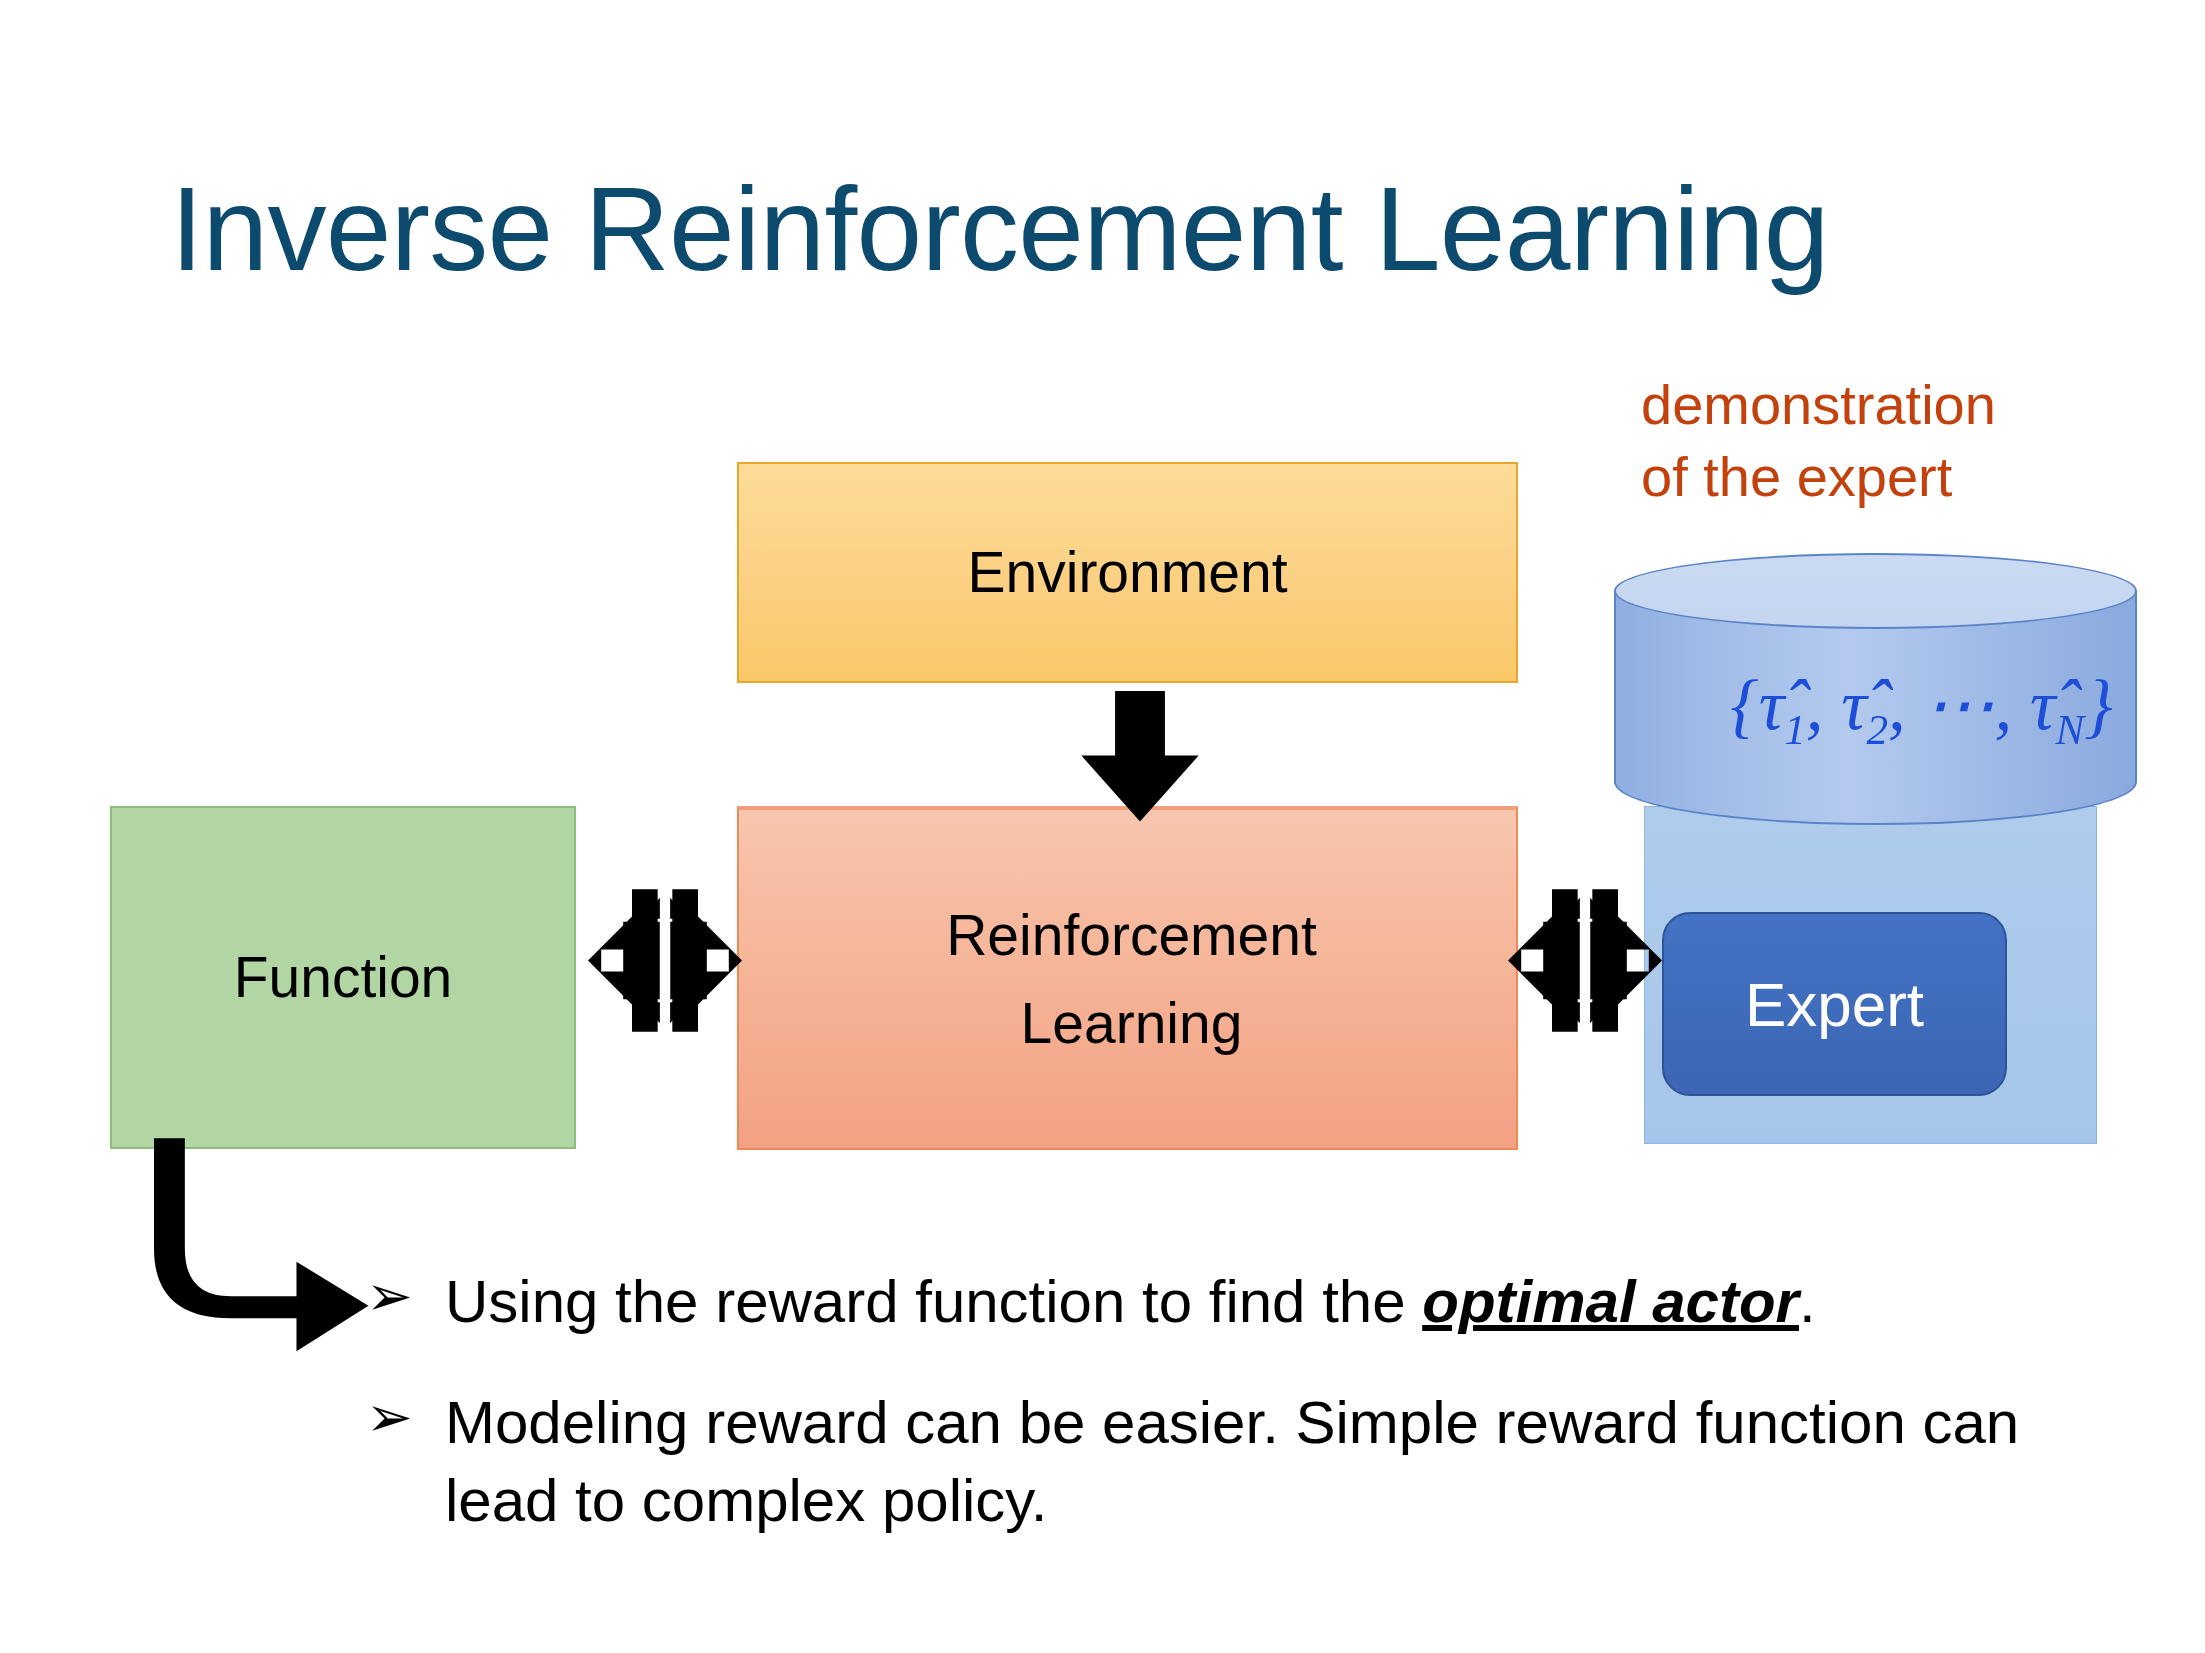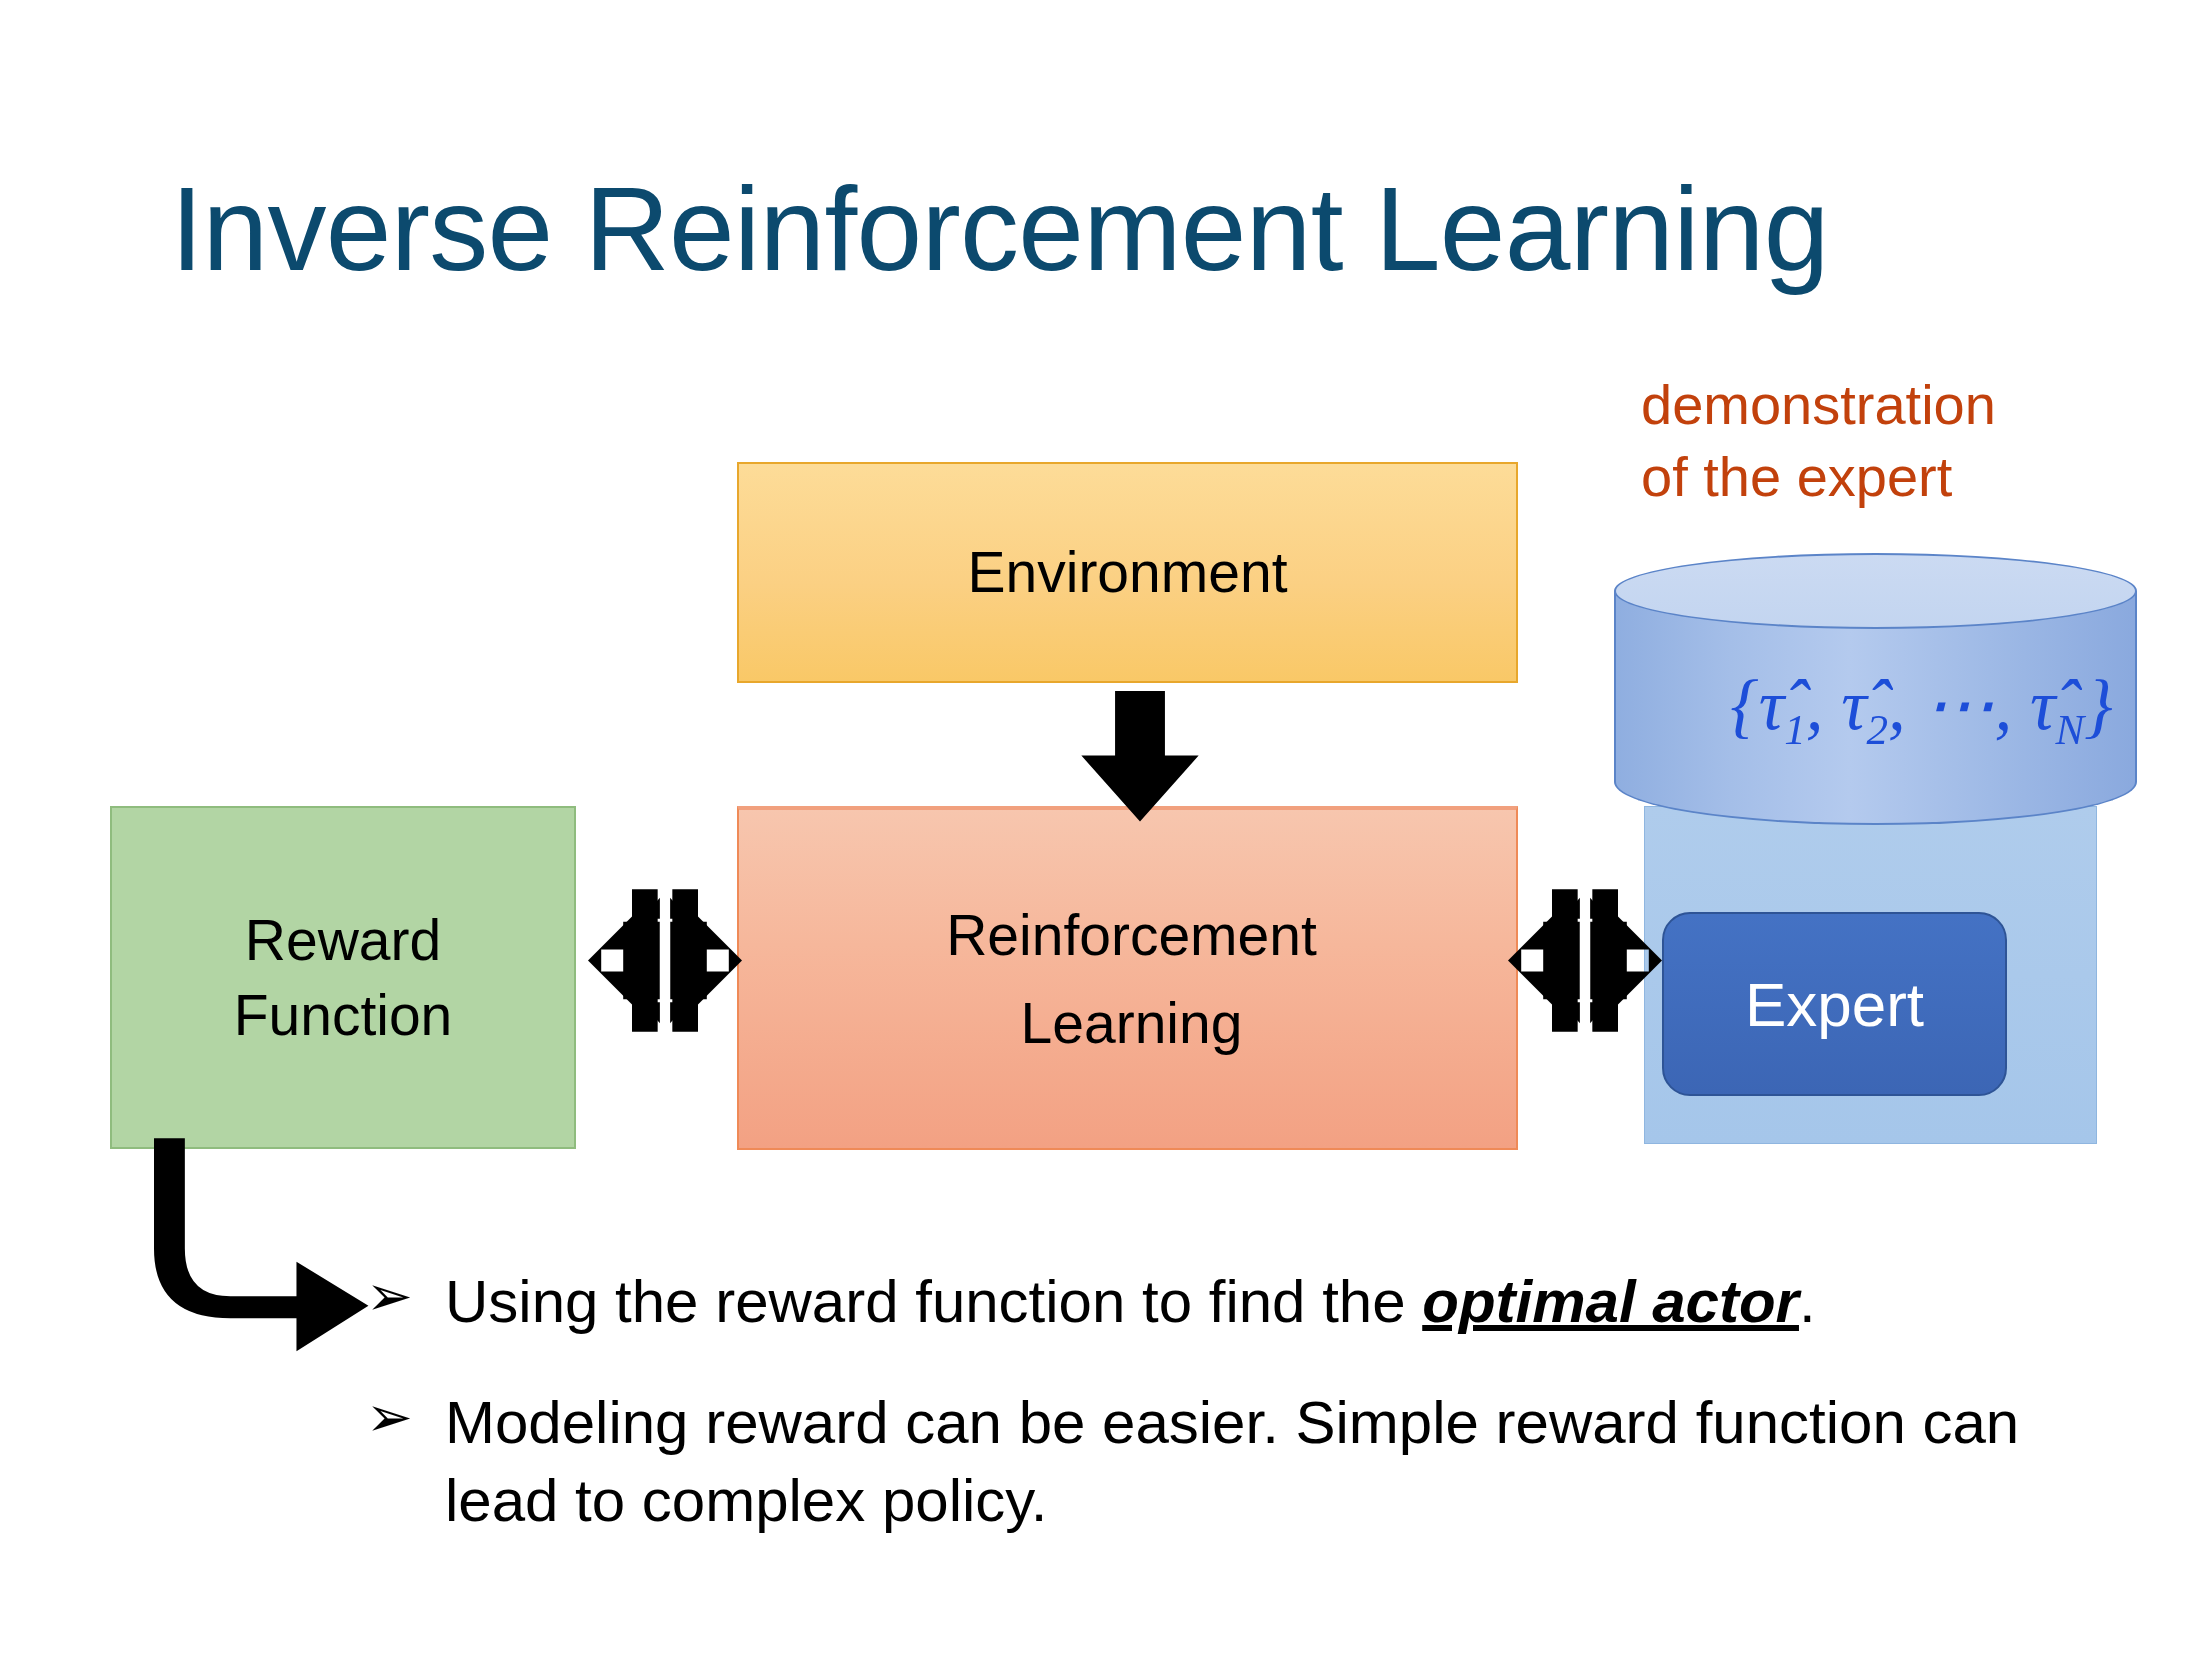--- a/index.html
+++ b/index.html
@@ -233,21 +233,20 @@
   <div id="expert-box">
     <span>Expert</span>
   </div>
 
   <div id="env-box" class="box">
     <span>Environment</span>
   </div>
 
   <div id="reward-box" class="box">
     <div>
-      <div>Reward</div>
       <div>Function</div>
     </div>
   </div>
 
   <div id="rl-box" class="box">
     <div class="two-line">
       <div>Reinforcement</div>
       <div>Learning</div>
     </div>
   </div>

